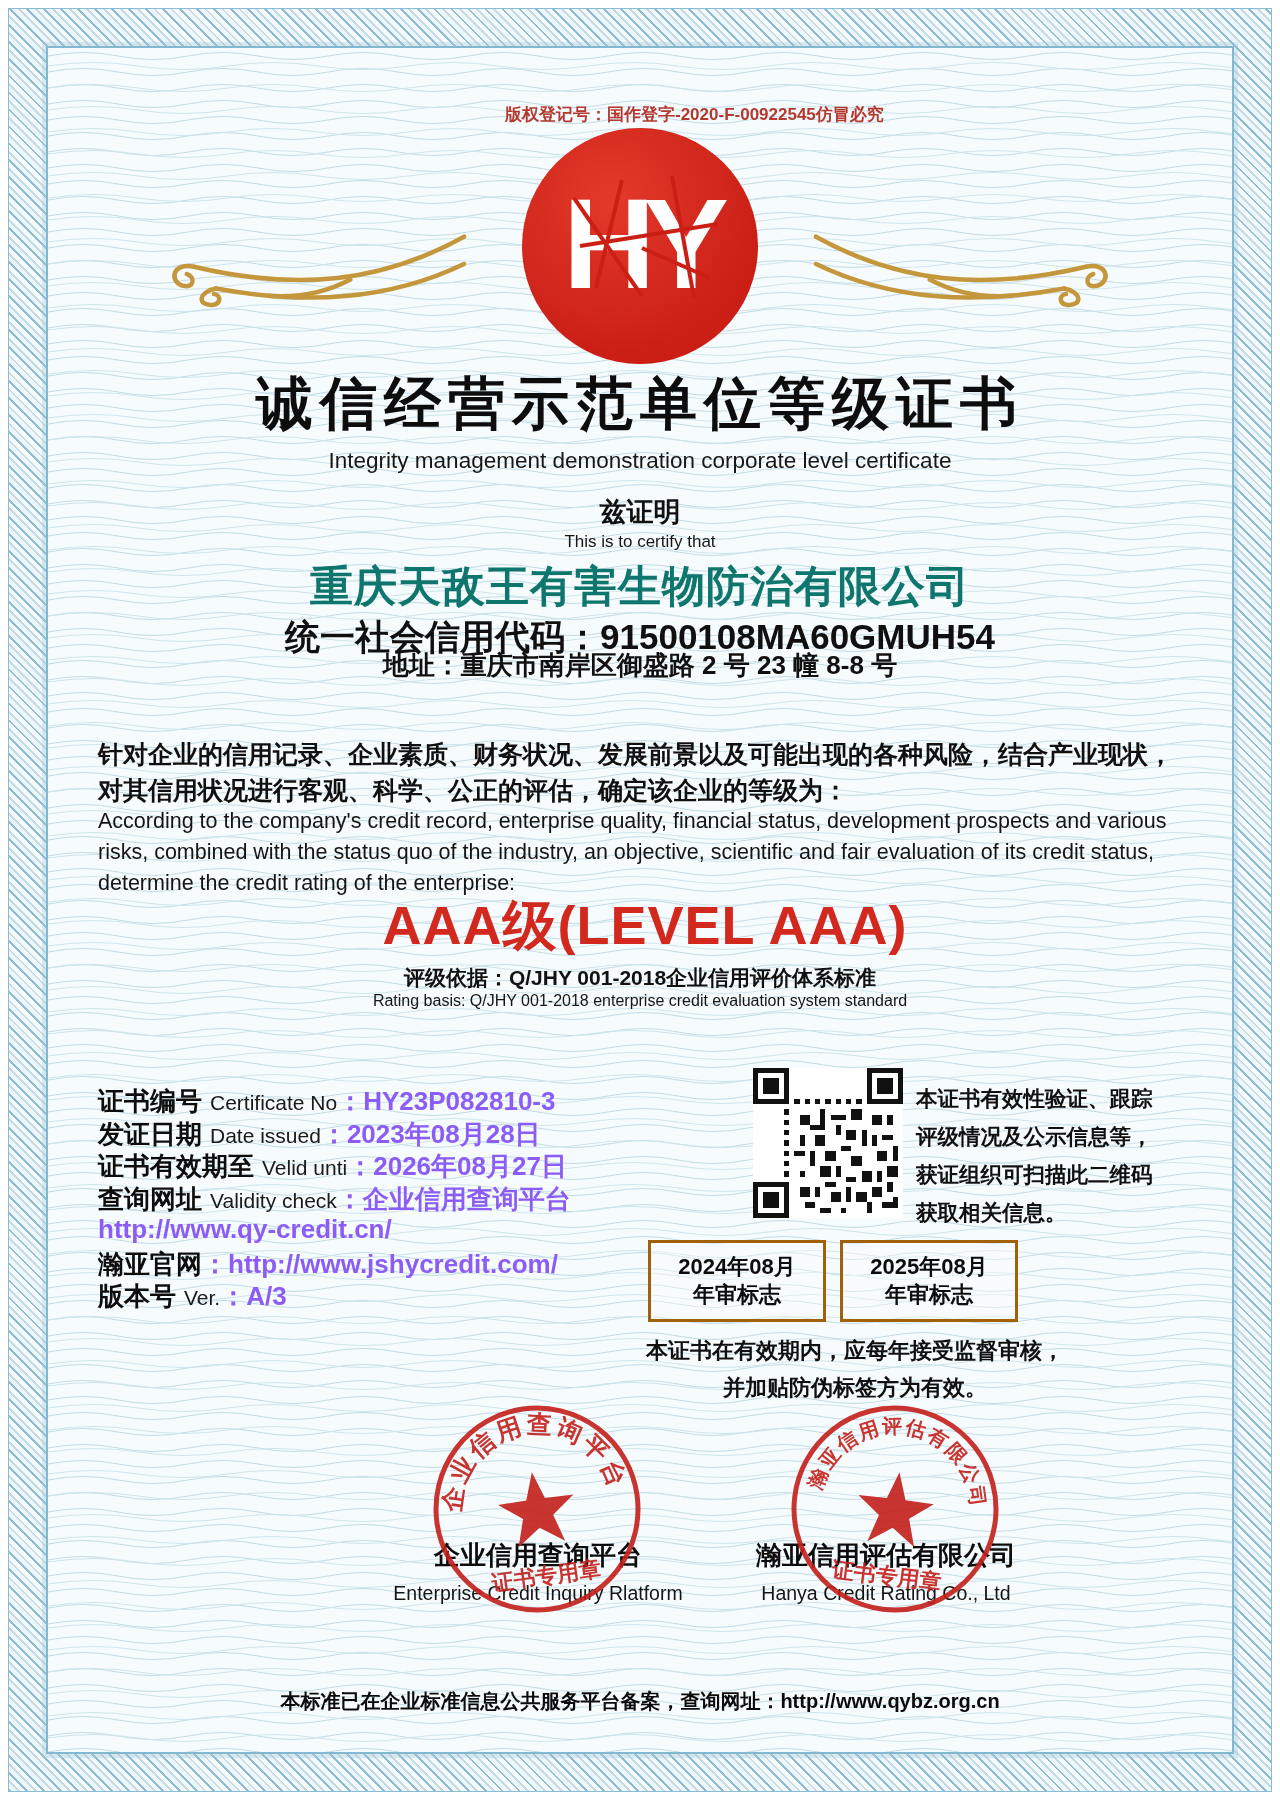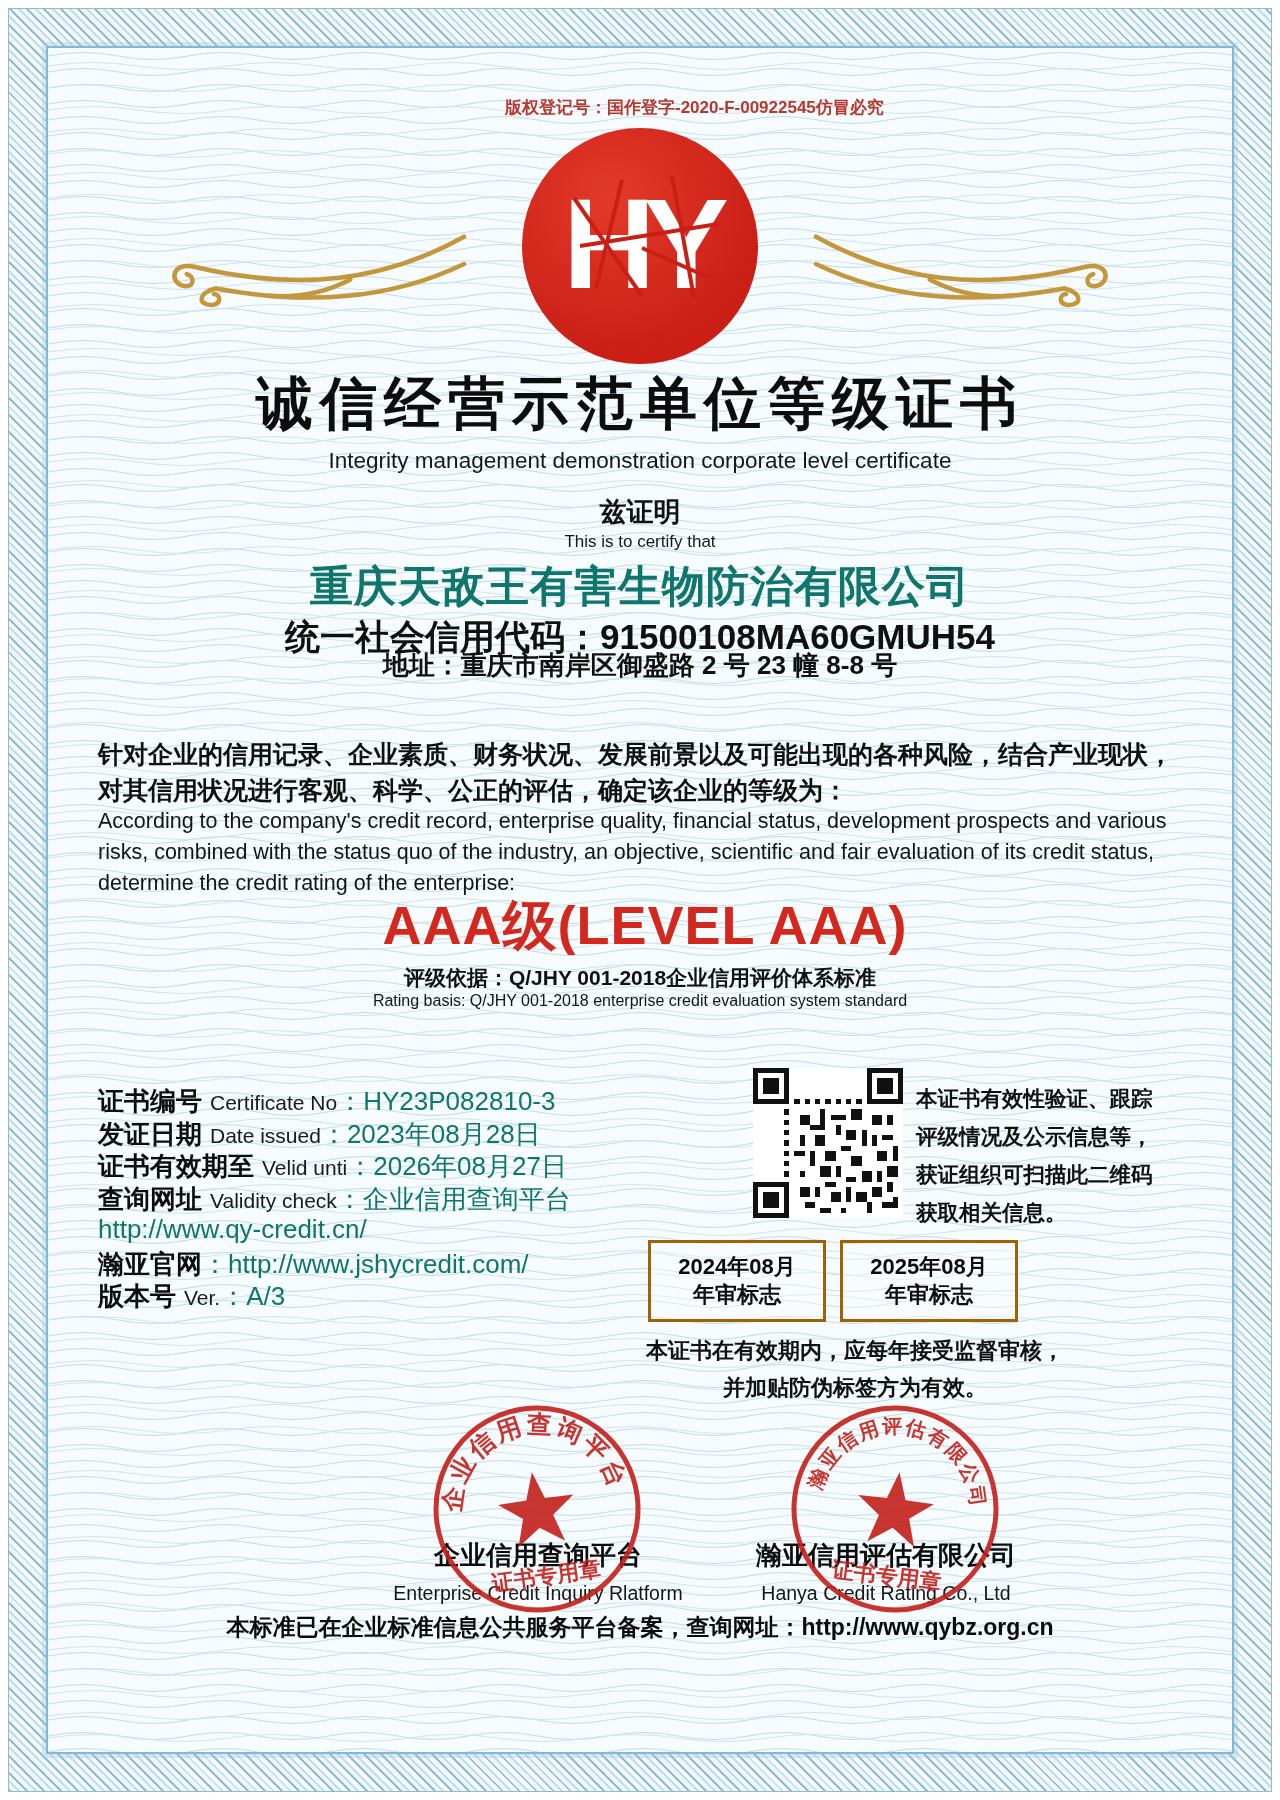--- a/index.html
+++ b/index.html
@@ -11,21 +11,21 @@
     background:
       repeating-linear-gradient(45deg, rgba(127,176,200,.85) 0 2px, rgba(236,246,250,.95) 2px 6px,
         rgba(127,176,200,.45) 6px 8px, rgba(245,250,252,.95) 8px 12px);}
   .frame-hole{position:absolute;inset:46px;background:#f6fbfd;border:2px solid #84b8d0;
     box-shadow:0 0 0 4px rgba(160,200,220,.35);}
   .waves{position:absolute;inset:48px;z-index:0;}
 
   .abs{position:absolute;z-index:2;}
   .ctr{left:0;right:0;text-align:center;}
 
-  .copyright{left:505px;top:96px;width:420px;font-size:17px;font-weight:600;color:#b5382e;}
+  .copyright{left:505px;top:103px;width:420px;font-size:17px;font-weight:600;color:#b5382e;}
 
   .logo{left:522px;top:128px;width:236px;height:236px;border-radius:50%;z-index:3;
     background:radial-gradient(circle at 38% 30%, #e23a2a, #cb1f16 70%);
     display:flex;align-items:center;justify-content:center;}
   .logo-text{font-size:128px;font-weight:900;color:#ffffff;letter-spacing:-12px;line-height:1;
     transform:translateY(-2px);}
   .logo-cracks{position:absolute;inset:0;}
 
   .flourish{top:214px;width:332px;height:100px;z-index:1;}
   .flourish.left{left:148px;}
@@ -43,21 +43,21 @@
   .body-en{left:98px;top:806px;width:1086px;font-size:21.5px;line-height:31px;color:#151515;text-align:left;}
 
   .level{top:890px;font-size:54px;font-weight:900;letter-spacing:1px;color:#d3281e;padding-left:10px;}
   .basis-zh{top:964px;font-size:21px;font-weight:600;color:#111;}
   .basis-en{top:992px;font-size:16px;color:#151515;}
 
   .details{left:98px;top:1084px;width:560px;}
   .drow{display:flex;align-items:baseline;height:32.5px;white-space:nowrap;}
   .dzh{font-size:26px;font-weight:650;color:#0d0d0d;}
   .den{font-size:21px;color:#1a1a1a;margin-left:8px;}
-  .dval{font-size:26px;font-weight:400;color:#0f766e;}
+  .dval{font-size:26px;font-weight:700;color:#8b5cf6;}
 
   .qr{left:753px;top:1068px;width:150px;height:150px;z-index:2;}
   .qr-note{left:916px;top:1080px;width:252px;font-size:21.5px;line-height:38px;font-weight:600;color:#101010;text-align:left;}
 
   .badge{top:1240px;width:172px;height:76px;border:3px solid #a16207;background:rgba(255,255,255,.35);
     display:flex;flex-direction:column;align-items:center;justify-content:center;gap:6px;}
   .badge.b1{left:648px;}
   .badge.b2{left:840px;}
   .badge span{font-size:22px;font-weight:600;color:#0d0d0d;line-height:1;}
 
@@ -66,21 +66,21 @@
   .stamp{width:218px;height:218px;z-index:5;opacity:.9;}
   .stamp.s1{left:428px;top:1400px;transform:rotate(-8deg);}
   .stamp.s2{left:786px;top:1400px;transform:rotate(7deg);}
 
   .org{width:300px;text-align:center;z-index:2;}
   .org .zh{font-size:26px;font-weight:800;color:#0c0c0c;}
   .org .en{font-size:19.5px;color:#151515;margin-top:9px;}
   .org.left{left:388px;top:1538px;}
   .org.right{left:736px;top:1538px;}
 
-  .footer{top:1612px;font-size:23px;font-weight:800;color:#0b0b0b;}
+  .footer{top:1688px;font-size:20px;font-weight:800;color:#0b0b0b;}
 </style>
 </head>
 <body>
 
 <div class="page">
 
   <div class="frame"></div>
   <div class="frame-hole"></div>
 
   <svg class="waves" width="1184" height="1704">

